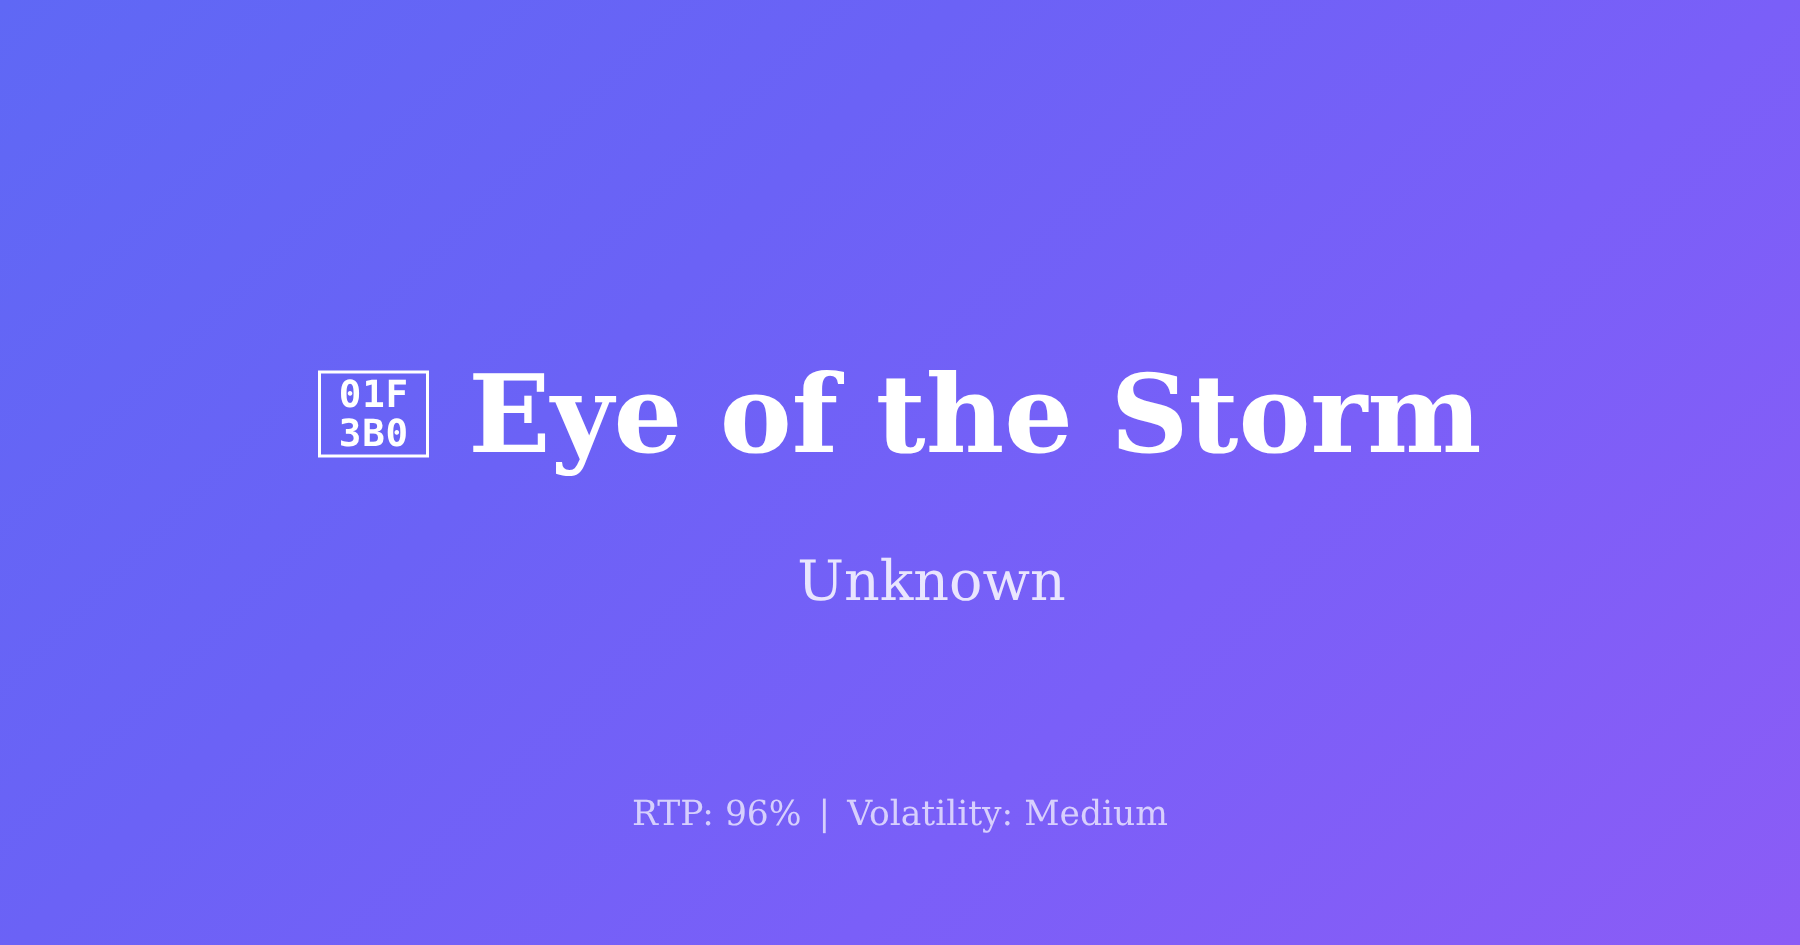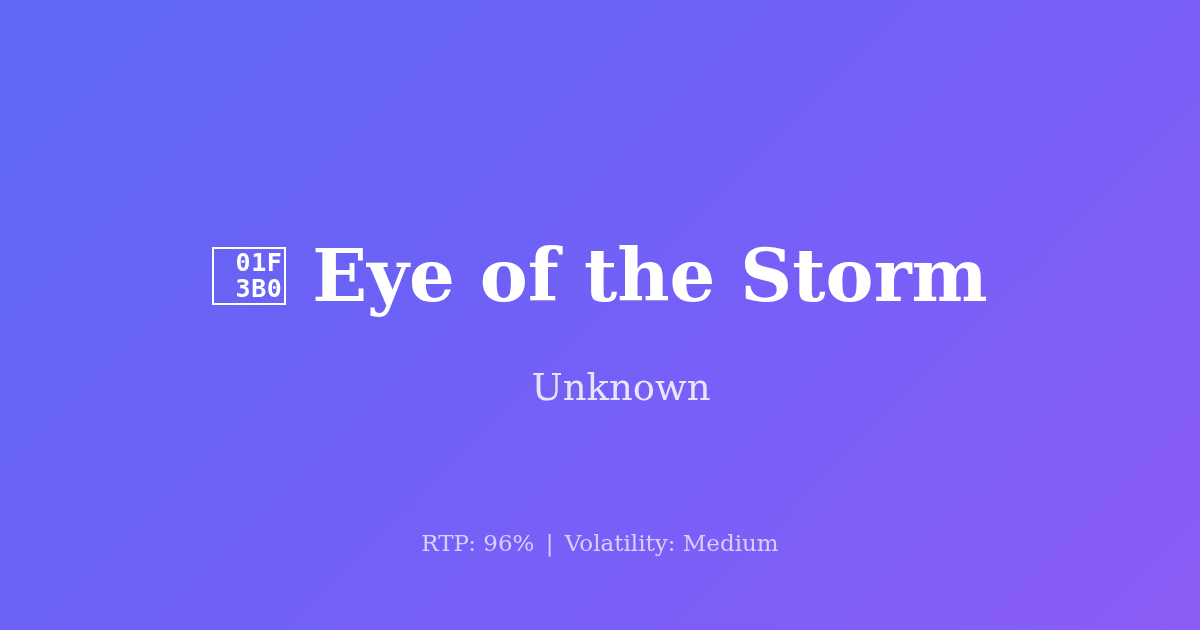--- a/index.html
+++ b/index.html
@@ -39,21 +39,21 @@
   }
 
   
   .tofu {
     box-sizing: border-box;
     width: 74px;
     height: 58px;
     border: 2px solid #ffffff;
     display: flex;
     flex-direction: column;
-    align-items: flex-end;
+    align-items: center;
     justify-content: center;
     line-height: 1;
     padding: 3px 2px;
   }
   .tofu span {
     font-family: "DejaVu Sans Mono", "Liberation Mono", monospace;
     font-size: 25px;
     font-weight: bold;
     letter-spacing: 0.5px;
     color: #ffffff;

